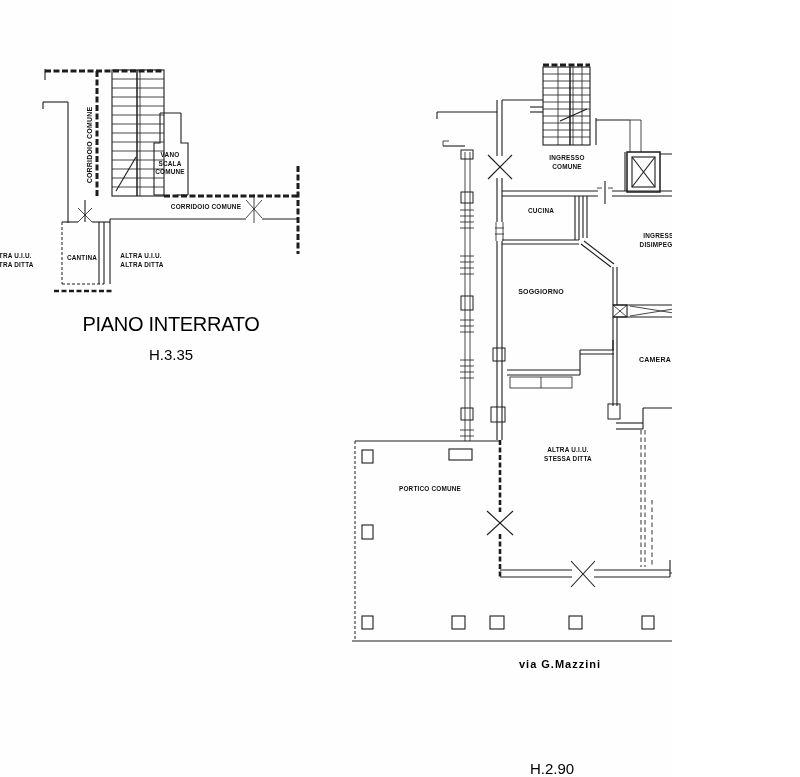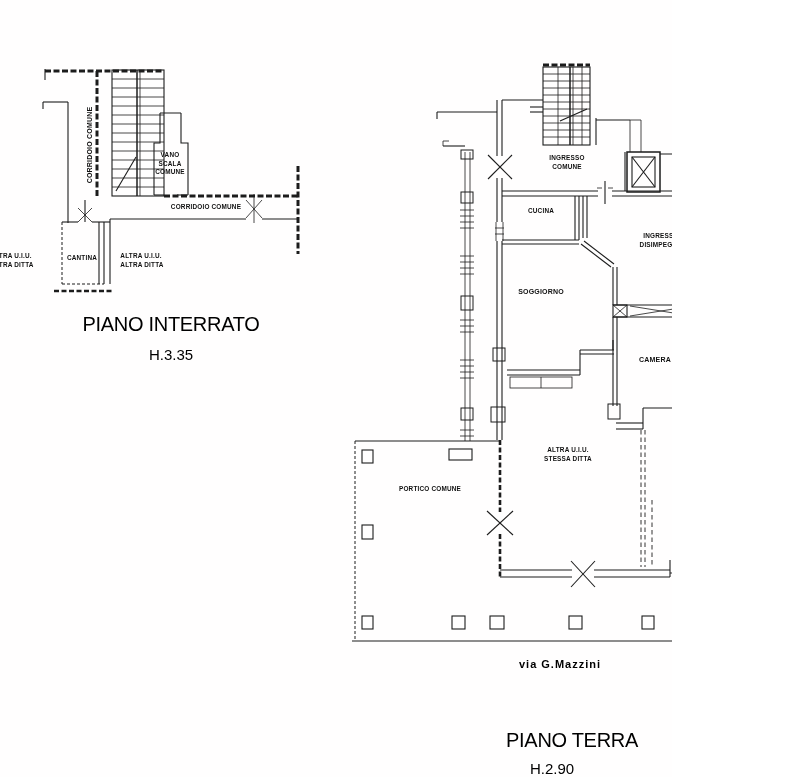--- a/index.html
+++ b/index.html
@@ -314,17 +314,16 @@
   <div class="lbl v" style="left:754px;top:277px;">CORTILE COMUNE</div>
   <div class="lbl" style="left:541px;top:292px;font-size:7px;">SOGGIORNO</div>
   <div class="lbl v" style="left:709px;top:312px;font-size:6px;">BALCONE</div>
   <div class="lbl" style="left:655px;top:360px;font-size:7px;">CAMERA</div>
   <div class="lbl" style="left:568px;top:455px;">ALTRA U.I.U.
 STESSA DITTA</div>
   <div class="lbl" style="left:685px;top:455px;">ALTRA U.I.U.
 ALTRA DITTA</div>
   <div class="lbl" style="left:430px;top:489px;">PORTICO COMUNE</div>
   <div class="street" style="left:560px;top:664px;">via G.Mazzini</div>
-  <div class="title" style="left:572px;top:740px;">PIANO TERRA</div>
   <div class="subtitle" style="left:552px;top:768px;">H.2.90</div>
   <div class="nord" style="left:734px;top:768px;">NORD</div>
 
 </div>
 
 </body></html>

